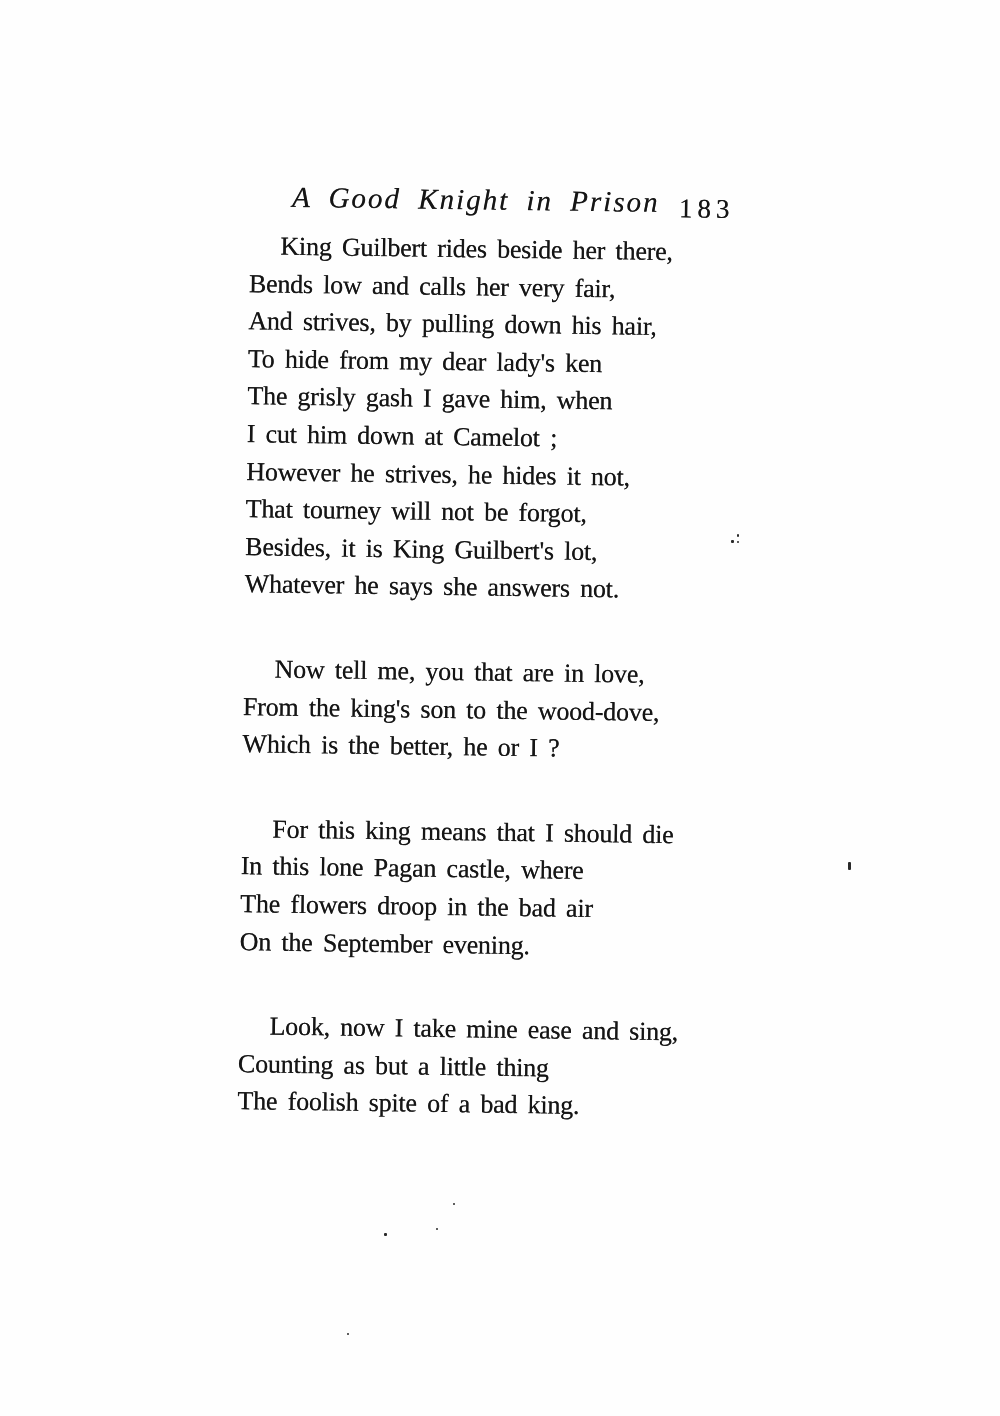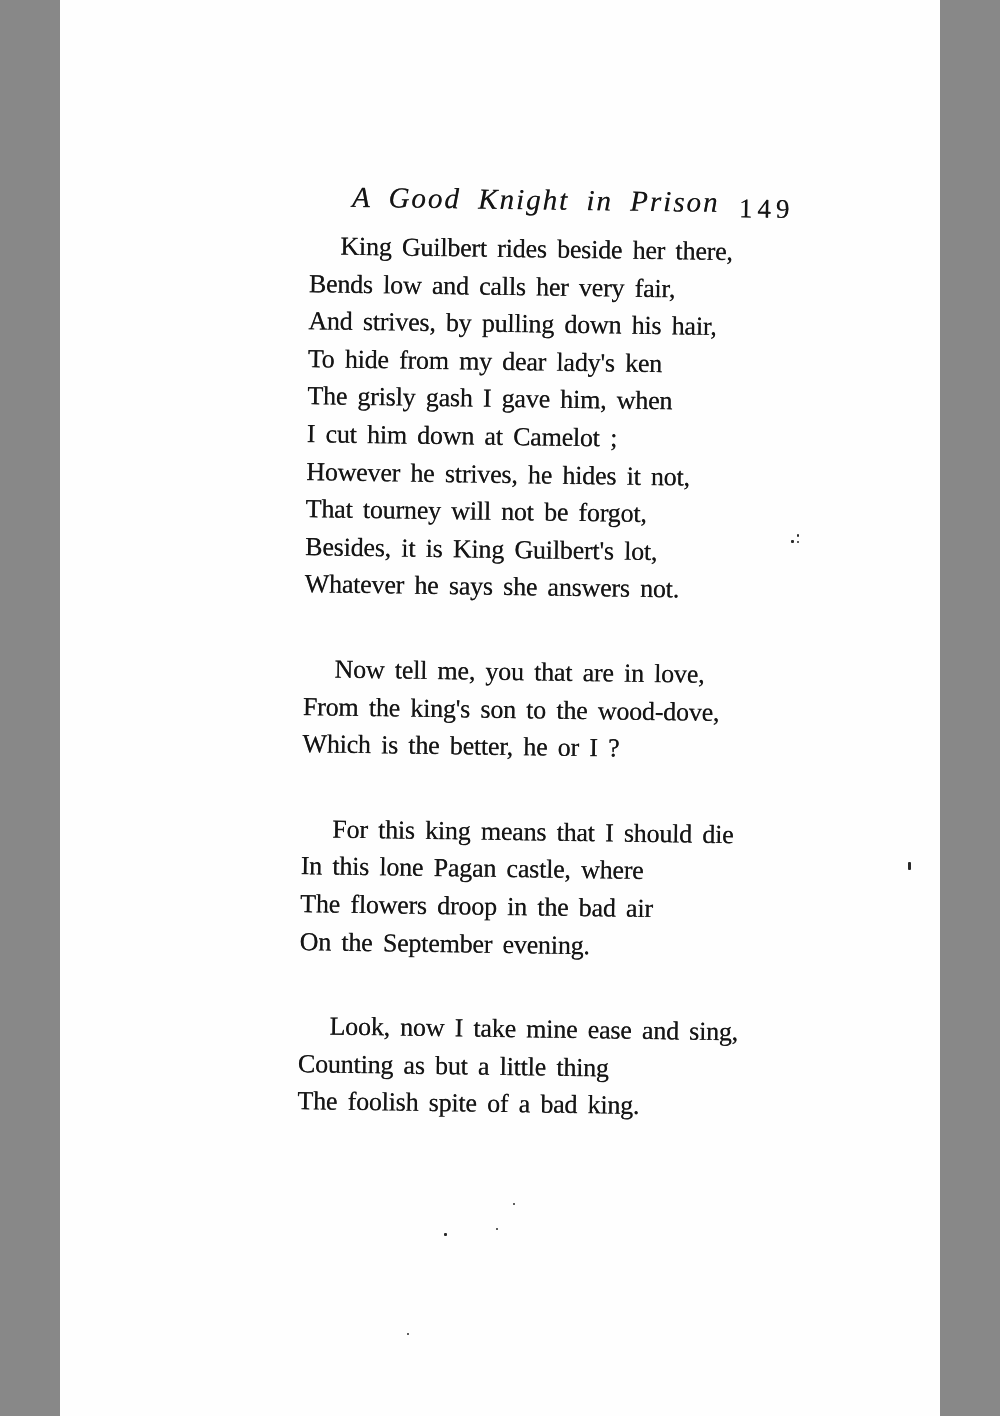--- a/index.html
+++ b/index.html
@@ -1,18 +1,18 @@
 <!DOCTYPE html>
 <html><head>
 <meta charset="utf-8">
 <style>
   html, body { margin: 0; padding: 0; background: #888; }
   .page {
     position: relative;
-    width: 880px;
+    width: 1000px;
     height: 1416px;
     margin: 0 auto;
     background: #fefefe;
     overflow: hidden;
     font-family: "Liberation Serif", serif;
     color: #151515;
   }
   
   .scan-block {
     position: absolute;
@@ -68,21 +68,21 @@
   .sp8 { left: 347px; top: 1333px; width: 2px; height: 2px; }
 </style>
 </head>
 <body>
 
 <div class="page">
   <div class="scan-block">
 
     <div class="running-title">A Good Knight in Prison</div>
 
-    <div class="folio">149</div>
+    <div class="folio">183</div>
 
     <div class="poem">
 
       <div class="stanza">
         <div class="line indent">King Guilbert rides beside her there,</div>
         <div class="line">Bends low and calls her very fair,</div>
         <div class="line">And strives, by pulling down his hair,</div>
         <div class="line">To hide from my dear lady's ken</div>
         <div class="line">The grisly gash I gave him, when</div>
         <div class="line">I cut him down at Camelot ;</div>

